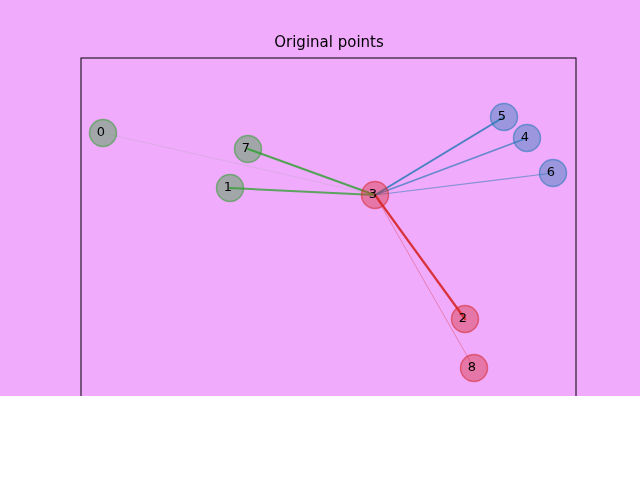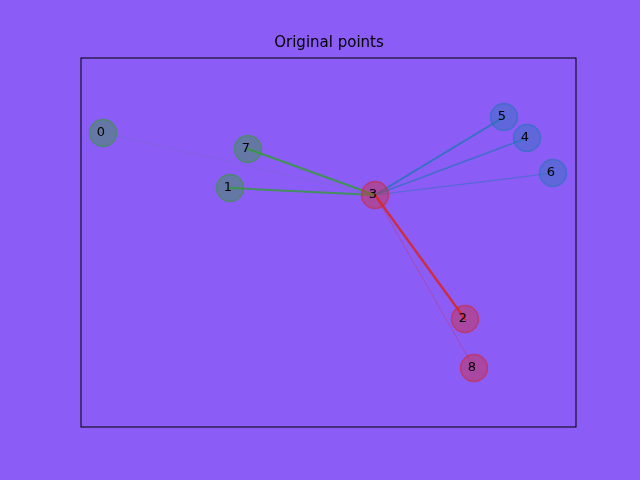--- a/index.html
+++ b/index.html
@@ -4,22 +4,22 @@
 <style>
   html, body {
     margin: 0;
     padding: 0;
     background: #ffffff;
     font-family: "DejaVu Sans", "Liberation Sans", sans-serif;
   }
   .figure {
     position: relative;
     width: 640px;
-    height: 480px;
-    background: #8b5cf6;
+    height: 396px;
+    background: #f0abfc;
     overflow: hidden;
   }
   .chart-title {
     position: absolute;
     left: 81px;
     top: 35px;
     width: 496px;
     text-align: center;
     font-size: 15px;
     color: #000000;

